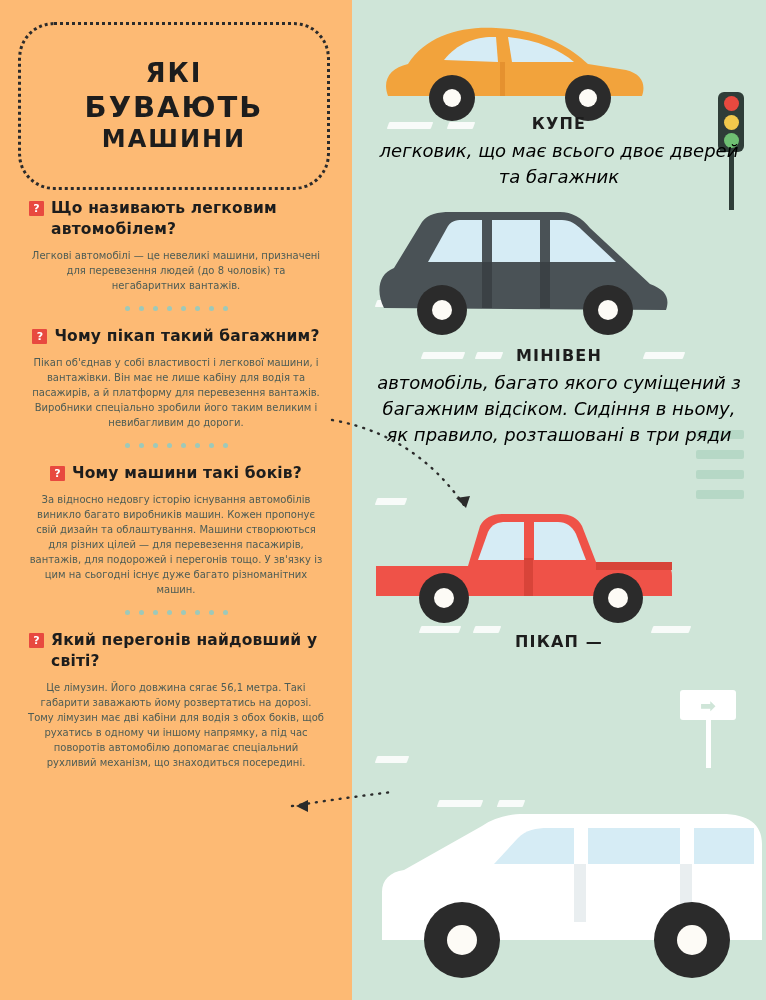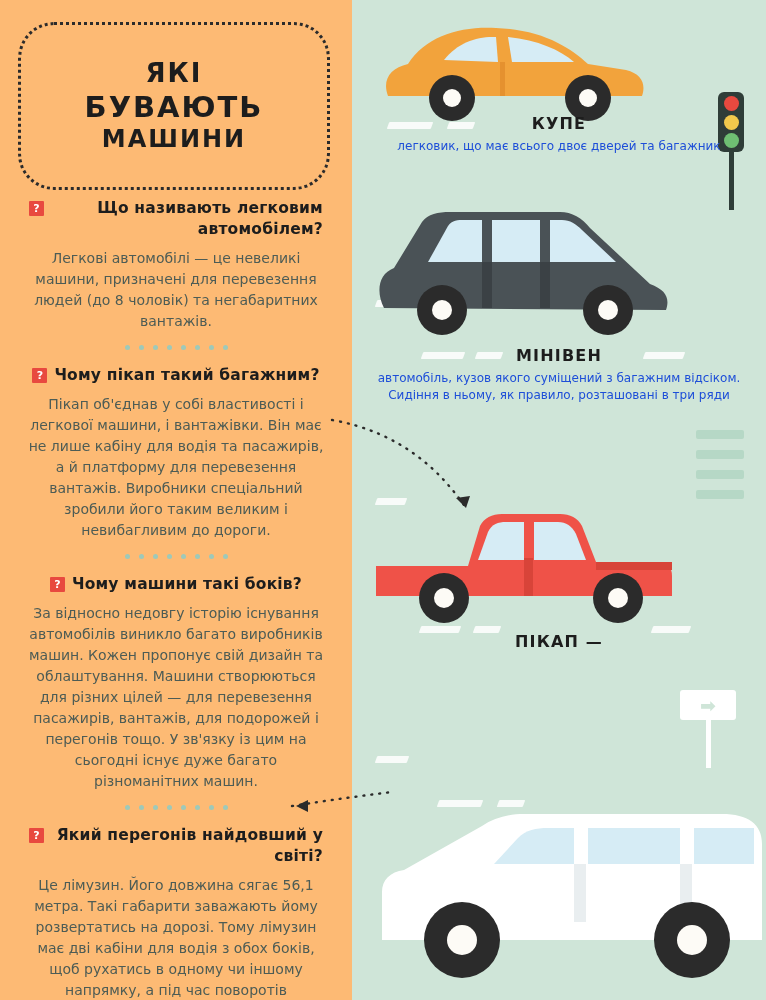--- a/index.html
+++ b/index.html
@@ -70,26 +70,26 @@
     line-height: 15px;
     text-align: center;
     margin-top: 3px;
     border-radius: 1px;
   }
   .q-text {
     font-size: 15.5px;
     font-weight: bold;
     color: #1d1d1d;
     line-height: 1.35;
-    text-align: right;
+    text-align: left;
     letter-spacing: .2px;
     max-width: 272px;
   }
   .a-text {
-    font-size: 14px;
+    font-size: 10px;
     color: #4d5c55;
     line-height: 1.5;
     text-align: center;
     padding: 0 8px;
   }
   .dots-divider {
     display: flex;
     justify-content: center;
     gap: 9px;
     margin: 13px 0 15px;
@@ -134,23 +134,24 @@
     padding: 0 24px;
   }
   .cap h3 {
     font-size: 16px;
     font-weight: bold;
     color: #1d1d1d;
     letter-spacing: 1.2px;
     margin-bottom: 5px;
   }
   .cap p {
-    font-size: 12px;
-    color: #1d4ed8;
+    font-size: 18px;
+    color: #000000;
     line-height: 1.45;
+    font-style: italic;
   }
 
   
   .traffic-light { position: absolute; right: 22px; top: 92px; }
   .tl-box {
     width: 26px; height: 60px;
     background: #2f3d38;
     border-radius: 6px;
     padding: 4px 0;
     display: flex; flex-direction: column;
@@ -208,21 +209,21 @@
           <i></i>
           <i></i>
           <i></i>
       </div>
 
       <div class="qa">
         <div class="q-row">
           <div class="q-badge">?</div>
           <div class="q-text">Чому пікап такий багажним?</div>
         </div>
-        <div class="a-text">Пікап об'єднав у собі властивості і легкової машини, і вантажівки. Він має не лише кабіну для водія та пасажирів, а й платформу для перевезення вантажів. Виробники спеціальний зробили його таким великим і невибагливим до дороги.</div>
+        <div class="a-text">Пікап об'єднав у собі властивості і легкової машини, і вантажівки. Він має не лише кабіну для водія та пасажирів, а й платформу для перевезення вантажів. Виробники спеціально зробили його таким великим і невибагливим до дороги.</div>
       </div>
 
       <div class="dots-divider">
         <i></i>
           <i></i>
           <i></i>
           <i></i>
           <i></i>
           <i></i>
           <i></i>
@@ -315,21 +316,21 @@
         <rect x="118" y="62" width="10" height="46" fill="#3b4145"></rect>
         <rect x="176" y="62" width="10" height="46" fill="#3b4145"></rect>
         <circle cx="78" cy="110" r="25" fill="#2b2b2b"></circle>
         <circle cx="78" cy="110" r="10" fill="#fdfbf6"></circle>
         <circle cx="244" cy="110" r="25" fill="#2b2b2b"></circle>
         <circle cx="244" cy="110" r="10" fill="#fdfbf6"></circle>
       </svg>
     </div>
     <div class="cap" style="top:346px;">
       <h3>МІНІВЕН</h3>
-      <p>автомобіль, кузов якого суміщений з багажним відсіком. Сидіння в ньому, як правило, розташовані в три ряди</p>
+      <p>автомобіль, багато якого суміщений з багажним відсіком. Сидіння в ньому, як правило, розташовані в три ряди</p>
     </div>
 
     <div class="car" style="left:8px; top:500px;">
       <svg width="320" height="140" viewBox="0 0 320 140">
         <path d="M16 96 L16 66 L108 66 L120 26 C124 18 132 14 142 14 L200 14 C210 14 218 18 222 26 L236 62 L300 62 C308 62 312 68 312 76 L312 96 Z" fill="#ef5248"></path>
         <path d="M128 32 C132 24 138 22 146 22 L164 22 L164 60 L118 60 Z" fill="#d6ecf5"></path>
         <path d="M174 22 L198 22 C206 22 212 26 216 34 L226 60 L174 60 Z" fill="#d6ecf5"></path>
         <rect x="164" y="58" width="9" height="38" fill="#d84439"></rect>
         <rect x="236" y="62" width="76" height="8" fill="#d84439"></rect>
         <circle cx="84" cy="98" r="25" fill="#2b2b2b"></circle>

